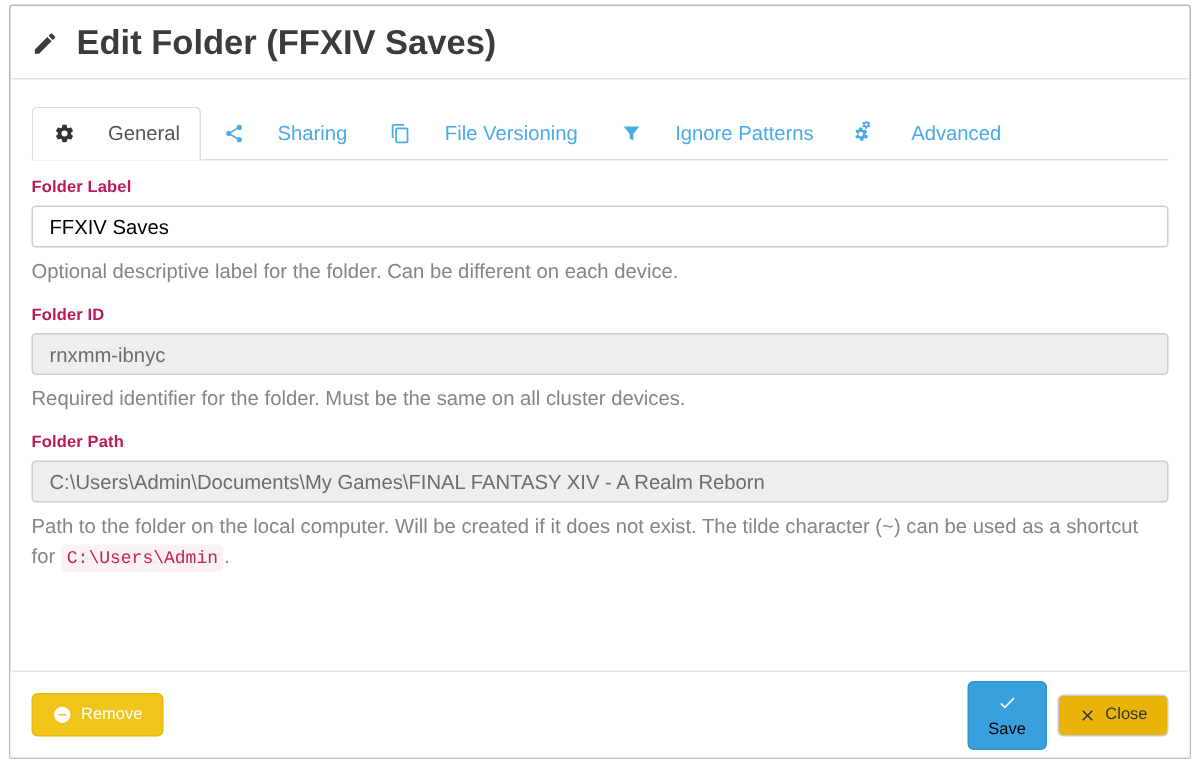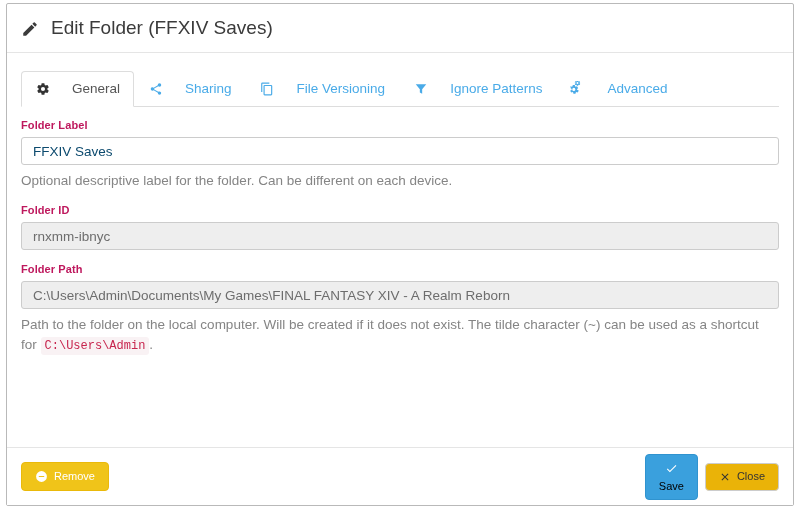--- a/index.html
+++ b/index.html
@@ -32,23 +32,23 @@
   
   .modal-header {
     height: 49px;
     min-height: 49px;
     border-bottom: 1px solid #e5e5e5;
     display: flex;
     align-items: center;
     padding: 0 14px;
   }
   .modal-title {
-    font-size: 19px;
+    font-size: 23px;
     color: #3b3b3b;
-    font-weight: 400;
+    font-weight: 700;
     display: flex;
     align-items: center;
     white-space: nowrap;
   }
   .pencil-icon {
     display: inline-block;
     width: 18px; height: 18px;
     margin-right: 12px;
     position: relative;
     top: 1px;
@@ -111,21 +111,21 @@
     margin: 0 0 6px 0;
     letter-spacing: 0.1px;
   }
   .form-control {
     display: block;
     width: 100%;
     height: 28px;
     padding: 4px 11px;
     font-size: 13.5px;
     font-family: "Liberation Sans", sans-serif;
-    color: #0c4a6e;
+    color: #000000;
     background: #ffffff;
     border: 1px solid #cccccc;
     border-radius: 3px;
     outline: none;
     line-height: 18px;
   }
   .form-control[disabled], .form-control.disabled {
     background: #eeeeee;
     color: #6d6d6d;
     cursor: not-allowed;
@@ -265,20 +265,21 @@
 
       <div class="form-group">
         <label class="ctrl-label">Folder Label</label>
         <input class="form-control" type="text" value="FFXIV Saves" style="">
         <p class="help-block">Optional descriptive label for the folder. Can be different on each device.</p>
       </div>
 
       <div class="form-group">
         <label class="ctrl-label">Folder ID</label>
         <input class="form-control disabled" type="text" disabled="" value="rnxmm-ibnyc" style="">
+        <p class="help-block">Required identifier for the folder. Must be the same on all cluster devices.</p>
       </div>
 
       <div class="form-group">
         <label class="ctrl-label">Folder Path</label>
         <input class="form-control disabled" type="text" disabled="" value="C:\Users\Admin\Documents\My Games\FINAL FANTASY XIV - A Realm Reborn" style="">
         <p class="help-block"><span>Path to the folder on the local computer. Will be created if it does not exist. The tilde character (~) can be used as a shortcut for</span> <code class="inline-code">C:\Users\Admin</code><span>.</span></p>
       </div>
 
     </div>
 

